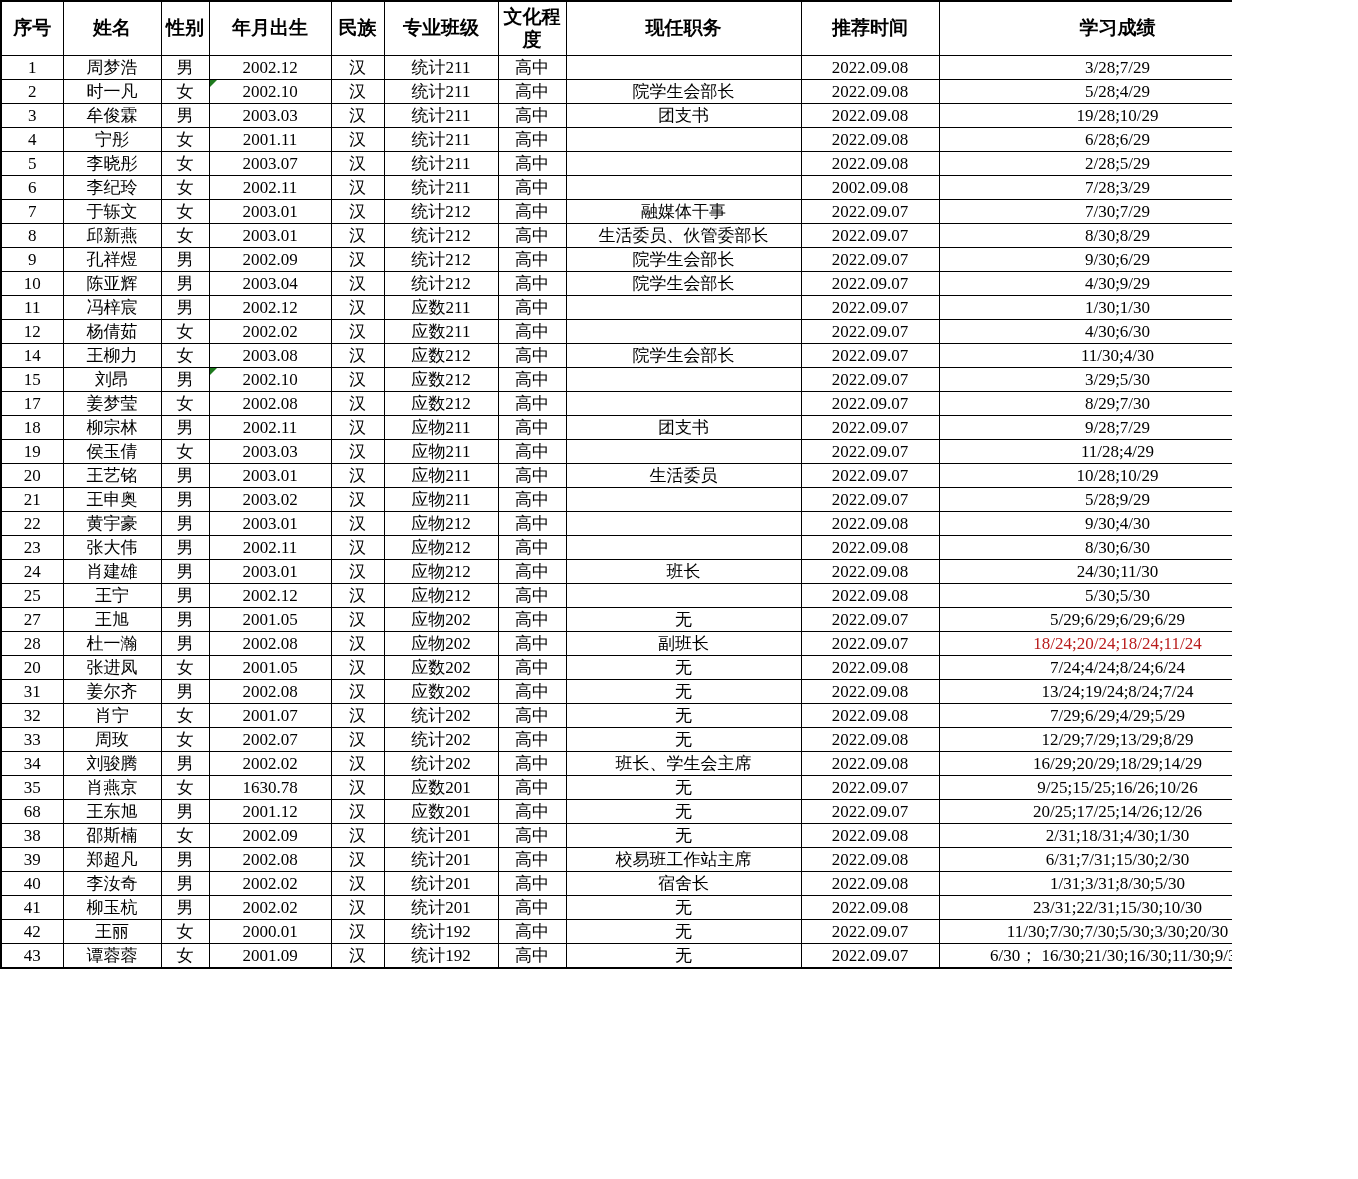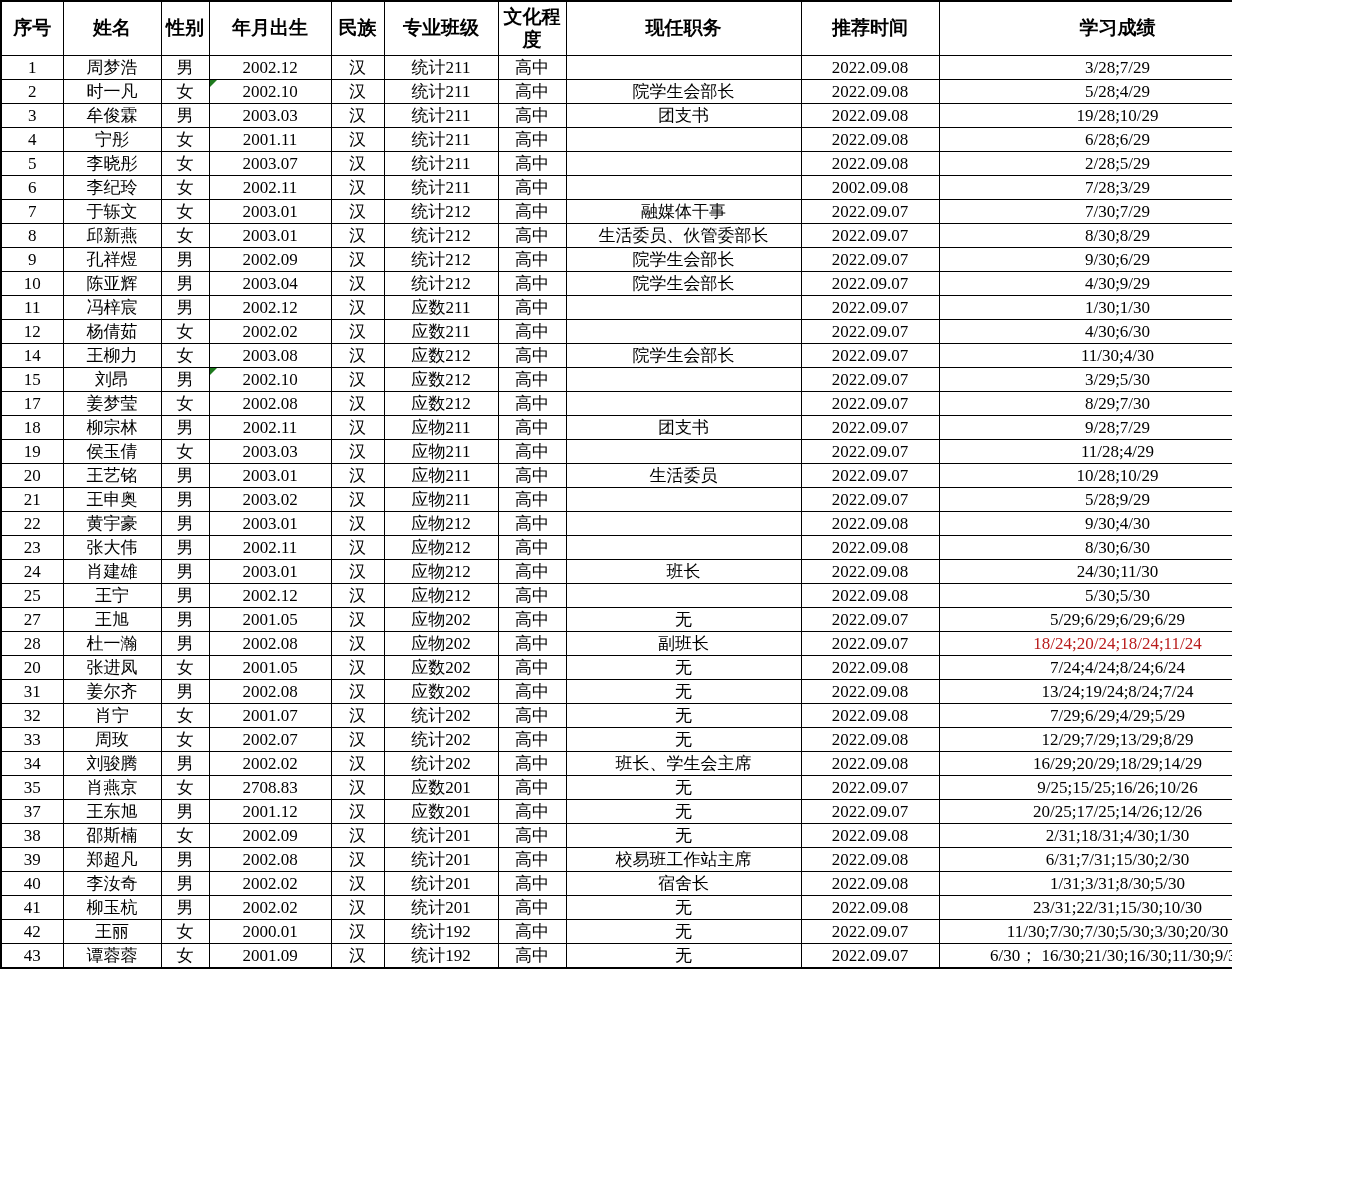--- a/index.html
+++ b/index.html
@@ -478,31 +478,31 @@
           <td>高中</td>
           <td>班长、学生会主席</td>
           <td>2022.09.08</td>
           <td>16/29;20/29;18/29;14/29</td>
           <td></td>
         </tr>
         <tr>
           <td>35</td>
           <td>肖燕京</td>
           <td>女</td>
-          <td>2708.83</td>
+          <td>1630.78</td>
           <td>汉</td>
           <td>应数201</td>
           <td>高中</td>
           <td>无</td>
           <td>2022.09.07</td>
           <td>9/25;15/25;16/26;10/26</td>
           <td></td>
         </tr>
         <tr>
-          <td>37</td>
+          <td>68</td>
           <td>王东旭</td>
           <td>男</td>
           <td>2001.12</td>
           <td>汉</td>
           <td>应数201</td>
           <td>高中</td>
           <td>无</td>
           <td>2022.09.07</td>
           <td>20/25;17/25;14/26;12/26</td>
           <td></td>

